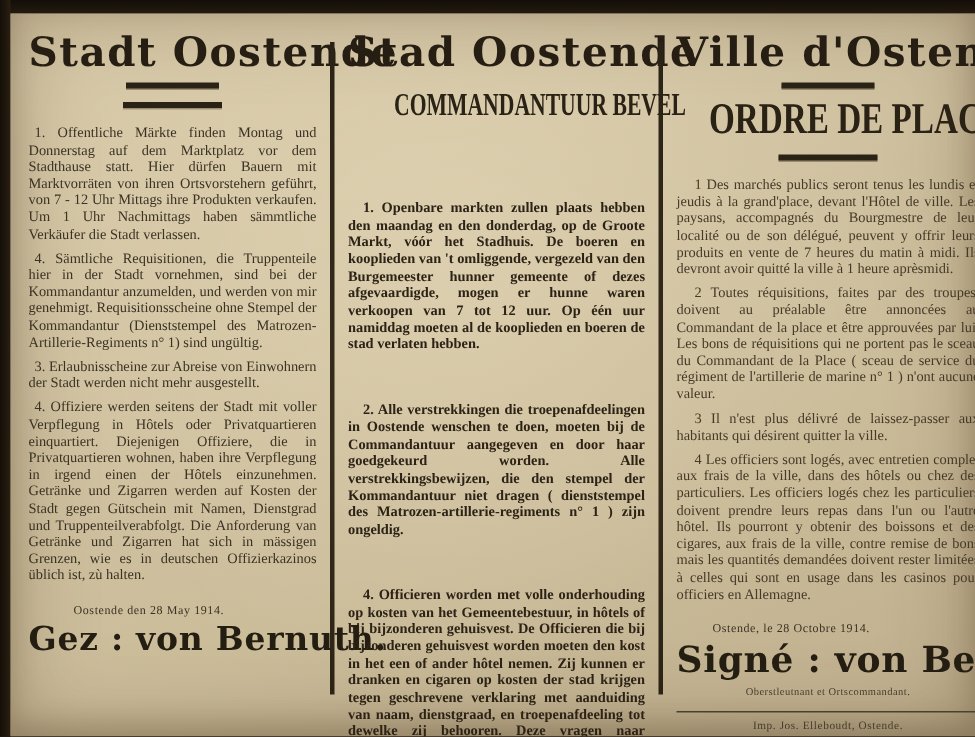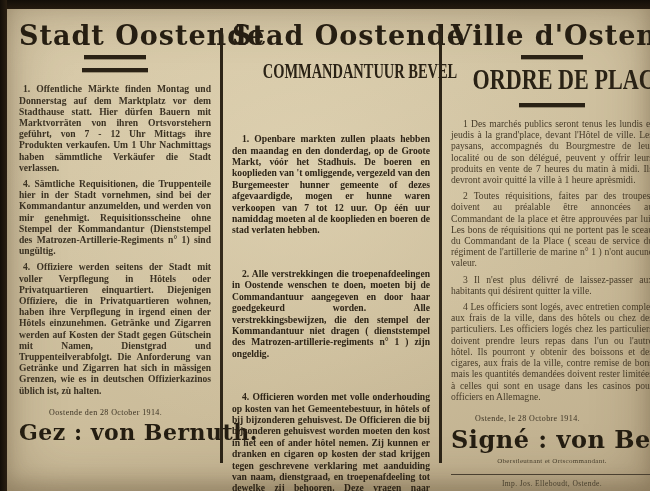--- a/index.html
+++ b/index.html
@@ -51,21 +51,20 @@
   .col-de .col-sub > span { transform:scaleX(0.70) scaleY(1.12); }
   .col-nl .col-sub { font-size:19px; }
   .col-nl .col-sub > span { transform:scaleX(0.76) scaleY(1.12); }
   .col-fr .col-sub { font-size:27px; }
   .col-fr .col-sub > span { transform:scaleX(0.82) scaleY(1.08); }
   .body { margin-top:7px; }
   .body p {
     font-size:9.6px; line-height:11.2px; text-align:justify;
     margin:0 0 5px 0; color:#3b3223;
     text-rendering:optimizeLegibility;
-    font-weight:bold;
   }
   .col-de .body p { text-indent:4px; }
   .col-nl .body p { font-weight:bold; color:#2c2316; text-indent:10px; line-height:11.4px;margin-top:32px; }
   .col-fr .body p { text-indent:12px; color:#453a28; font-weight:500; }
   .dateline {
     font-size:8px; color:#3b3223; margin:7px 0 0 30px; letter-spacing:0.4px;
   }
   .col-fr .dateline { margin-left:24px; }
   .signature {
     font-size:22px; font-weight:bold; text-align:center; color:#241d11;
@@ -97,23 +96,24 @@
 <div class="poster">
   <div class="columns">
 
     <div class="col col-de">
       <div class="col-title">Stadt Oostende</div>
       <div class="hrule w1"></div>
       <div class="hrule w2"></div>
       <div class="body">
         <p>1.  Offentliche Märkte finden Montag und Donnerstag auf dem Marktplatz vor dem Stadthause statt. Hier dürfen Bauern mit Marktvorräten von ihren Ortsvorstehern geführt, von 7 - 12 Uhr Mittags ihre Produkten verkaufen. Um 1 Uhr Nachmittags haben sämmtliche Verkäufer die Stadt verlassen.</p>
         <p>4.  Sämtliche Requisitionen, die Truppenteile hier in der Stadt vornehmen, sind bei der Kommandantur anzumelden, und werden von mir genehmigt. Requisitionsscheine ohne Stempel der Kommandantur (Dienststempel des Matrozen-Artillerie-Regiments n° 1) sind ungültig.</p>
+        <p>3.  Erlaubnisscheine zur Abreise von Einwohnern der Stadt werden nicht mehr ausgestellt.</p>
         <p>4.  Offiziere werden seitens der Stadt mit voller Verpflegung in Hôtels oder Privatquartieren einquartiert. Diejenigen Offiziere, die in Privatquartieren wohnen, haben ihre Verpflegung in irgend einen der Hôtels einzunehmen. Getränke und Zigarren werden auf Kosten der Stadt gegen Gütschein mit Namen, Dienstgrad und Truppenteilverabfolgt. Die Anforderung van Getränke und Zigarren hat sich in mässigen Grenzen, wie es in deutschen Offizierkazinos üblich ist, zù halten.</p>
       </div>
-      <div class="dateline">Oostende den 28 October 1914.</div>
+      <div class="dateline">Oostende den 28 May 1914.</div>
       <div class="signature">Gez : von Bernuth.</div>
     </div>
 
     <div class="vdivider"></div>
 
     <div class="col col-nl">
       <div class="col-title">Stad Oostende</div>
       <div class="hrule w1"></div>
       <div class="col-sub"><span>COMMANDANTUUR BEVEL</span></div>
       <div class="hrule w2"></div>

